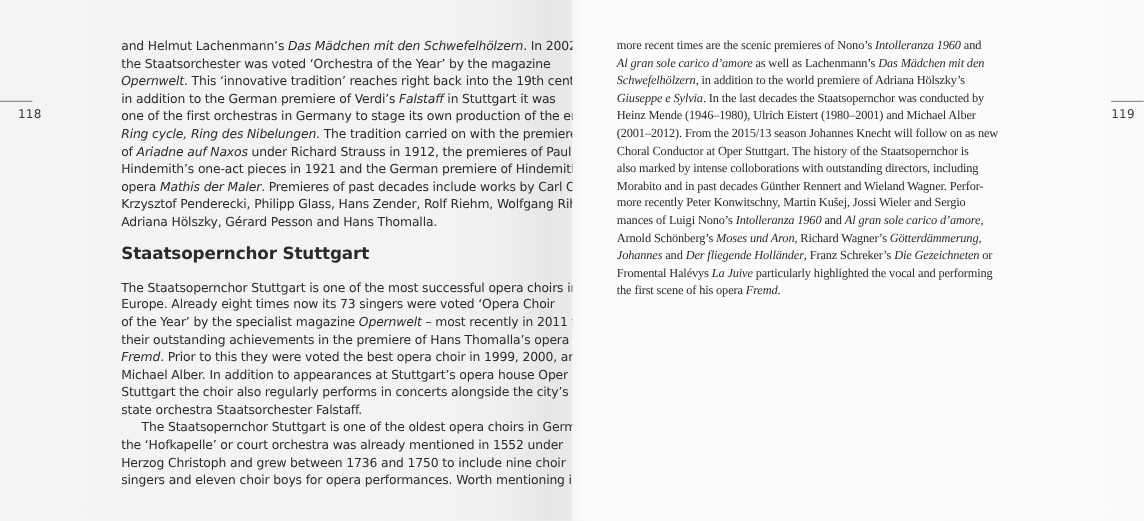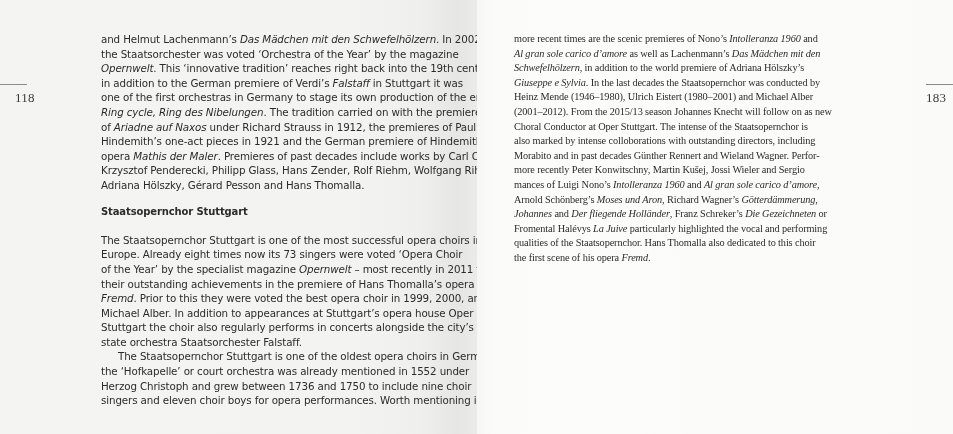--- a/index.html
+++ b/index.html
@@ -55,40 +55,39 @@
       padding-left: 17px;
     }
     .blank {
       display: block;
       height: 12.6px;
     }
     .heading {
       display: block;
       height: 14.6px;
       font-weight: bold;
-      font-size: 10px;
+      font-size: 14px;
     }
     .blank-after-heading {
       display: block;
       height: 13px;
     }
     em {
       font-style: italic;
     }
     .marker-rule {
       position: absolute;
       height: 1px;
       background: #8c8c8c;
     }
     .marker-number {
       position: absolute;
-      font-size: 13px;
+      font-size: 10px;
       color: #3a3a3a;
       letter-spacing: 0.2px;
-      font-family: Liberation Serif, serif;
     }
     .left-rule { left: 0; top: 84px; width: 27px; }
     .left-number { left: 15px; top: 90px; }
     .right-rule { left: 449px; top: 84px; width: 27px; }
     .right-number { left: 449px; top: 90px; }
   </style>
 </head>
 <body>
 
 <div class="page page-left">
@@ -130,27 +129,26 @@
 
 <div class="page page-right">
   <div class="text-block right-text">
     <div>
         <span class="line"><span>more recent times are the scenic premieres of Nono’s </span><em>Intolleranza 1960</em><span> and</span></span>
         <span class="line"><em>Al gran sole carico d’amore</em><span> as well as Lachenmann’s </span><em>Das Mädchen mit den</em></span>
         <span class="line"><em>Schwefelhölzern</em><span>, in addition to the world premiere of Adriana Hölszky’s</span></span>
         <span class="line"><em>Giuseppe e Sylvia</em><span>. In the last decades the Staatsopernchor was conducted by</span></span>
         <span class="line"><span>Heinz Mende (1946–1980), Ulrich Eistert (1980–2001) and Michael Alber</span></span>
         <span class="line"><span>(2001–2012). From the 2015/13 season Johannes Knecht will follow on as new</span></span>
-        <span class="line"><span>Choral Conductor at Oper Stuttgart. The intense of the Staatsopernchor is</span></span>
+        <span class="line"><span>Choral Conductor at Oper Stuttgart. The history of the Staatsopernchor is</span></span>
         <span class="line"><span>also marked by intense colloborations with outstanding directors, including</span></span>
         <span class="line"><span>Morabito and in past decades Günther Rennert and Wieland Wagner. Perfor-</span></span>
         <span class="line"><span>more recently Peter Konwitschny, Martin Kušej, Jossi Wieler and Sergio</span></span>
         <span class="line"><span>mances of Luigi Nono’s </span><em>Intolleranza 1960</em><span> and </span><em>Al gran sole carico d’amore</em><span>,</span></span>
         <span class="line"><span>Arnold Schönberg’s </span><em>Moses und Aron</em><span>, Richard Wagner’s </span><em>Götterdämmerung</em><span>,</span></span>
         <span class="line"><em>Johannes</em><span> and </span><em>Der fliegende Holländer</em><span>, Franz Schreker’s </span><em>Die Gezeichneten</em><span> or</span></span>
         <span class="line"><span>Fromental Halévys </span><em>La Juive</em><span> particularly highlighted the vocal and performing</span></span>
-        <span class="line"><span>qualities of the Staatsopernchor. Hans Thomalla also dedicated to this choir</span></span>
         <span class="line"><span>the first scene of his opera </span><em>Fremd</em><span>.</span></span>
       </div>
   </div>
   <div class="marker-rule right-rule"></div>
-  <div class="marker-number right-number">183</div>
+  <div class="marker-number right-number">119</div>
 </div>
 
 </body></html>

